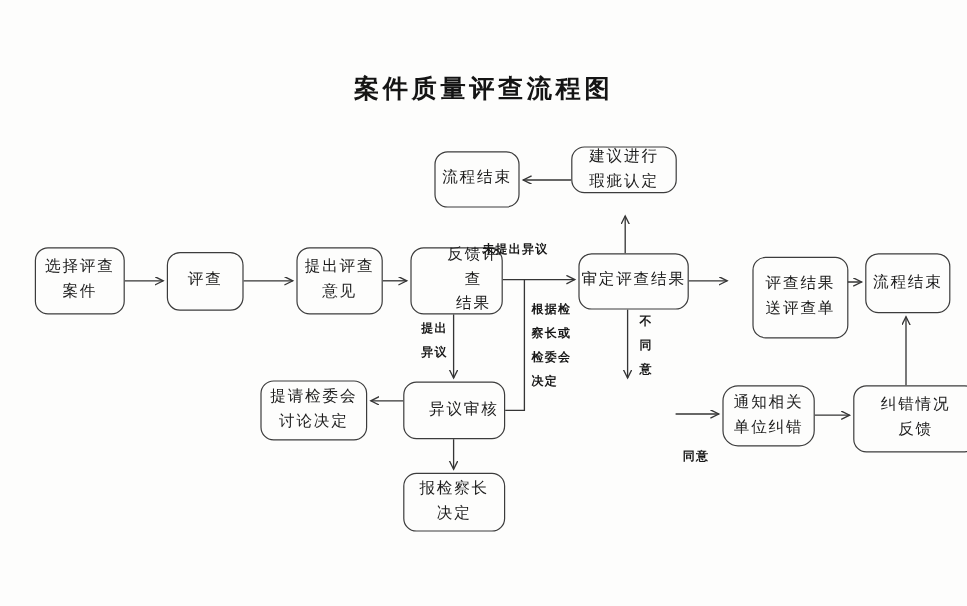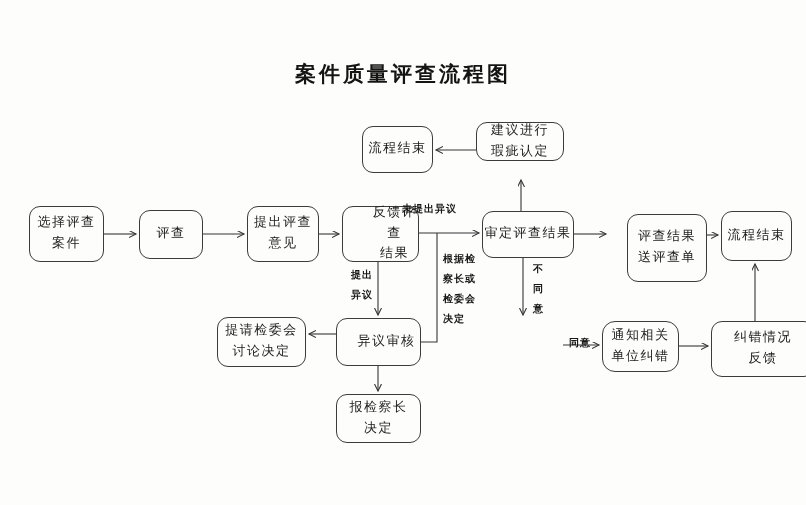--- a/index.html
+++ b/index.html
@@ -128,15 +128,15 @@
   <div class="edge-label inline" style="left:402px; top:204px;">未提出异议</div>
   <div class="edge-label" style="left:351px; top:266px;">提出
 异议</div>
   <div class="edge-label" style="left:443px; top:250px;">根据检
 察长或
 检委会
 决定</div>
   <div class="edge-label" style="left:533px; top:260px;">不
 同
 意</div>
-  <div class="edge-label inline" style="left:569px; top:338px;">同意</div>
+  <div class="edge-label inline" style="left:569px; top:376px;">同意</div>
 
 </div>
 
 </body></html>

